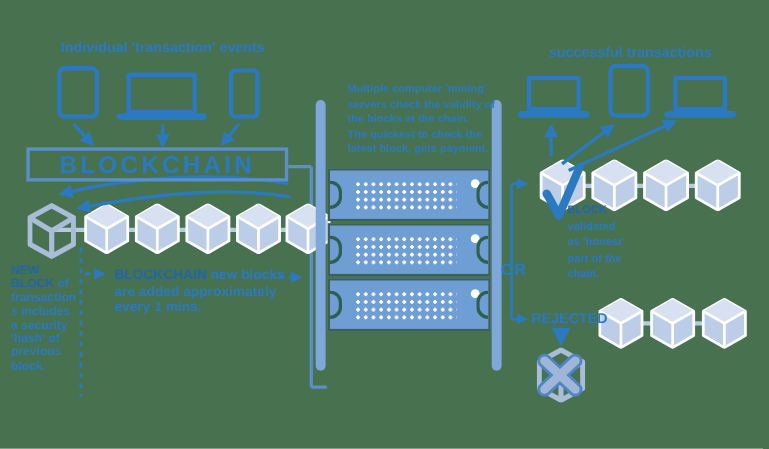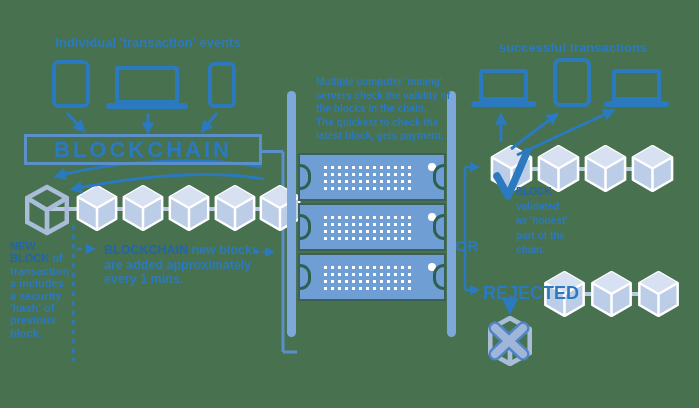--- a/index.html
+++ b/index.html
@@ -14,21 +14,21 @@
     white-space:pre-line;line-height:1.15;
   }
   .t .kw{color:#1f66ad;font-weight:800;}
   .title-events{left:36px;top:36px;width:224px;text-align:center;font-size:13px;}
   .title-success{left:478px;top:41px;width:190px;text-align:center;font-size:13px;}
   .note-mining{left:316px;top:75px;width:172px;font-size:10px;line-height:13.5px;}
   .note-chain{left:104px;top:243px;width:176px;font-size:12.5px;line-height:14.5px;}
   .note-newblock{left:10px;top:240px;width:70px;font-size:11px;line-height:12.4px;}
   .note-validated{left:492px;top:185px;width:72px;font-size:10px;line-height:14.5px;margin-left:24px;}
   .lbl-or{left:450px;top:221px;width:34px;text-align:center;font-size:15px;letter-spacing:.5px;margin-top:16px;}
-  .lbl-rejected{left:483px;top:283px;font-size:18px;}
+  .lbl-rejected{left:483px;top:283px;font-size:13px;}
 
   
   .bc-box{
     position:absolute;left:24px;top:134px;width:238px;height:31px;
     box-sizing:border-box;border:3px solid #5a8fca;
     display:flex;align-items:center;justify-content:center;
   }
   .bc-box span{color:#2b7ac0;font-weight:bold;font-size:22px;letter-spacing:3px;}
 
   

